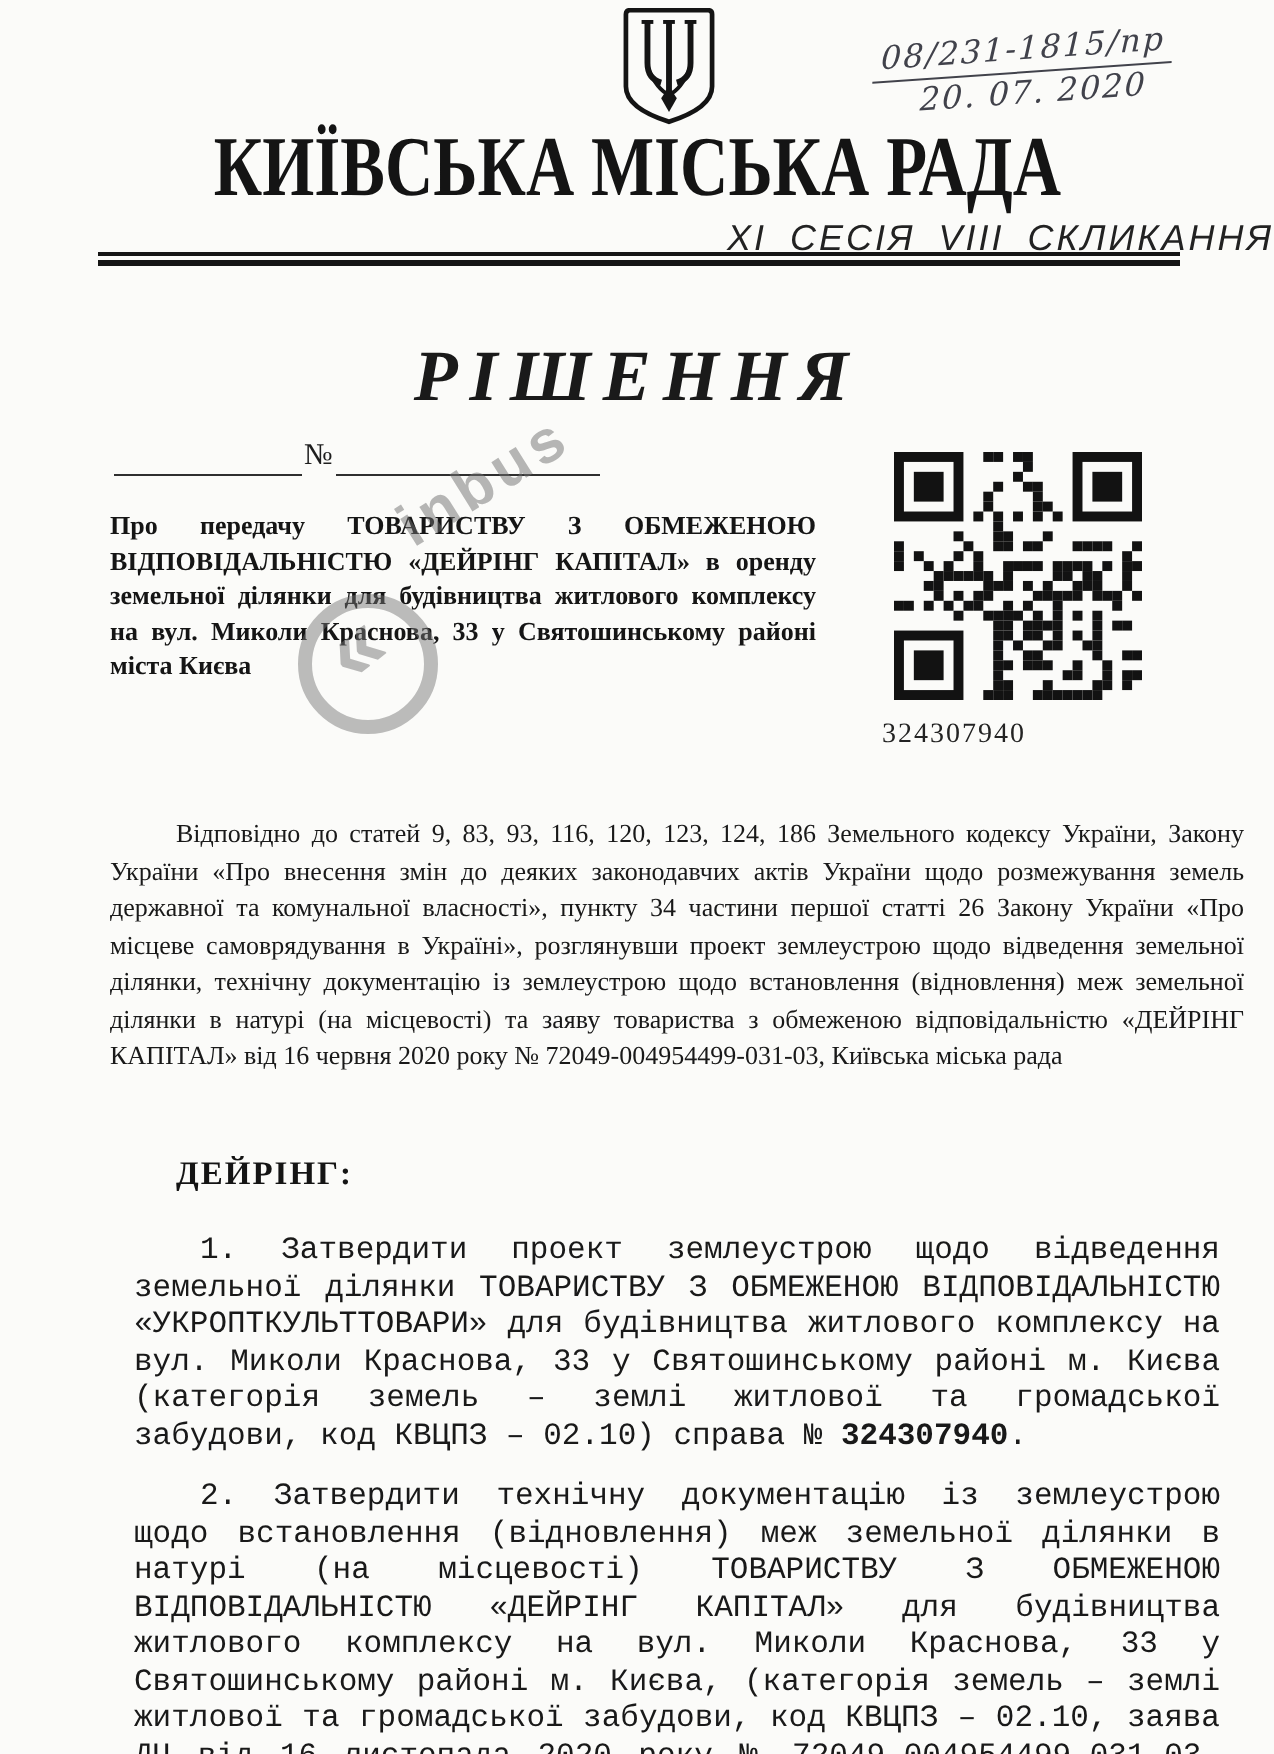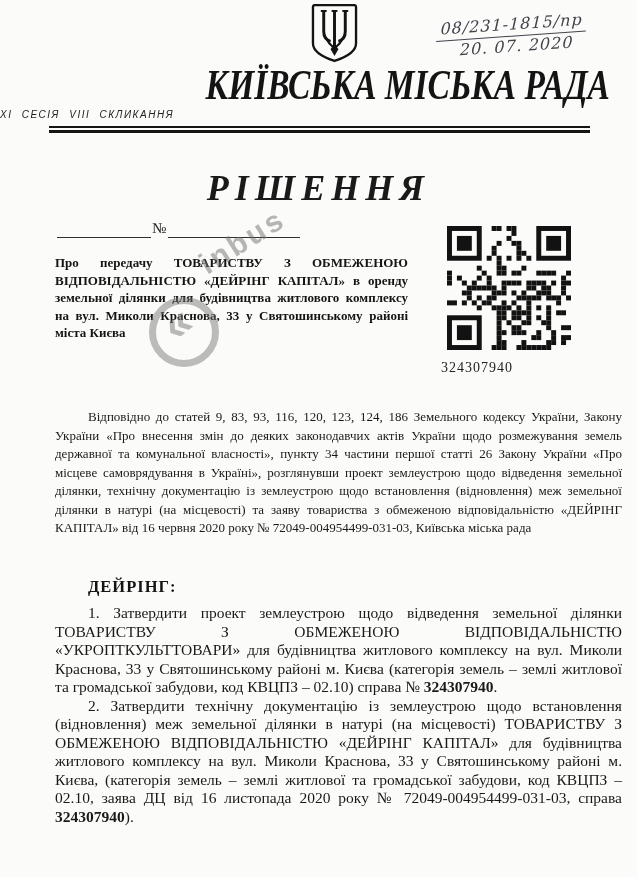--- a/index.html
+++ b/index.html
@@ -3,23 +3,23 @@
 <meta charset="utf-8">
 <style>
   html,body{margin:0;padding:0;}
   body{width:637px;height:877px;background:#fbfbf9;font-family:"Liberation Serif",serif;color:#1b1b1b;}
   .page{position:relative;width:637px;height:877px;overflow:hidden;background:#fbfbf9;}
 
   
   .emblem{position:absolute;left:311px;top:4px;width:47px;height:59px;}
 
   
-  .masthead-title{position:absolute;top:62px;left:0;width:100%;text-align:right;font-style:italic;}
+  .masthead-title{position:absolute;top:62px;left:0;width:100%;text-align:center;}
   .masthead-title span{display:inline-block;font-size:38px;font-weight:700;letter-spacing:0px;transform:scale(0.88,1.12);white-space:nowrap;color:#141414;}
-  .masthead-subtitle{position:absolute;top:109px;left:0;width:100%;text-align:left;font-family:"Liberation Sans",sans-serif;font-style:italic;font-size:10px;letter-spacing:1.5px;word-spacing:5px;color:#222;}
+  .masthead-subtitle{position:absolute;top:109px;left:0;width:100%;text-align:right;font-family:"Liberation Sans",sans-serif;font-style:italic;font-size:18px;letter-spacing:1.5px;word-spacing:5px;color:#222;}
   .header-rule{position:absolute;top:126px;left:49px;width:541px;height:1.5px;border-top:2px solid #151515;border-bottom:3px solid #151515;}
 
   
   .handwriting{position:absolute;left:437px;top:13px;width:196px;transform:rotate(-4deg);color:#41424b;font-family:"DejaVu Serif",serif;font-style:italic;font-size:16px;letter-spacing:1px;line-height:20px;}
   .handwriting .hw1{display:inline-block;padding:0 4px 1px 4px;border-bottom:1.5px solid #41424b;transform:skewX(-6deg);white-space:nowrap;}
   .handwriting .hw2{display:block;margin-left:22px;transform:skewX(-6deg);white-space:nowrap;}
 
   
   .decision-title{position:absolute;top:167px;left:0;width:100%;text-align:center;font-style:italic;font-size:36px;font-weight:600;letter-spacing:6px;color:#1a1a1a;}
 
@@ -32,21 +32,21 @@
   .subject{position:absolute;left:55px;top:254px;width:353px;font-weight:700;font-size:13px;line-height:17.6px;text-align:justify;color:#151515;}
 
   
   .qr{position:absolute;left:447px;top:226px;width:124px;height:124px;}
   .qr-number{position:absolute;left:441px;top:360px;font-size:14px;letter-spacing:1px;color:#232323;}
 
   
   .preamble{position:absolute;left:55px;top:380px;width:567px;font-size:13px;line-height:18.5px;text-align:justify;text-indent:33px;color:#191919;margin-top:28px;}
   .resolved{position:absolute;left:88px;top:577px;font-size:16.5px;font-weight:700;letter-spacing:1px;color:#141414;}
   .items{position:absolute;left:55px;top:604px;width:567px;color:#191919;}
-  .items p{margin:0;font-size:15.5px;line-height:18.5px;text-align:justify;text-indent:33px;}
+  .items p{margin:12px;font-size:15.5px;line-height:18.5px;text-align:justify;text-indent:33px;font-family:Liberation Mono, monospace;}
   .items .b{font-weight:700;}
 
   
   .watermark-text{position:absolute;left:193px;top:252px;transform:rotate(-32deg);transform-origin:left top;font-family:"Liberation Sans",sans-serif;font-size:30px;font-weight:600;letter-spacing:3px;color:rgba(112,112,112,0.5);pointer-events:none;}
   .watermark-circle{position:absolute;left:149px;top:297px;width:56px;height:56px;border:7px solid rgba(118,118,118,0.48);border-radius:50%;pointer-events:none;}
   .watermark-chevron{position:absolute;left:8px;top:-8px;font-size:46px;font-weight:700;color:rgba(118,118,118,0.5);transform:rotate(-38deg);font-family:"Liberation Sans",sans-serif;}
 </style>
 </head>
 <body>
 

